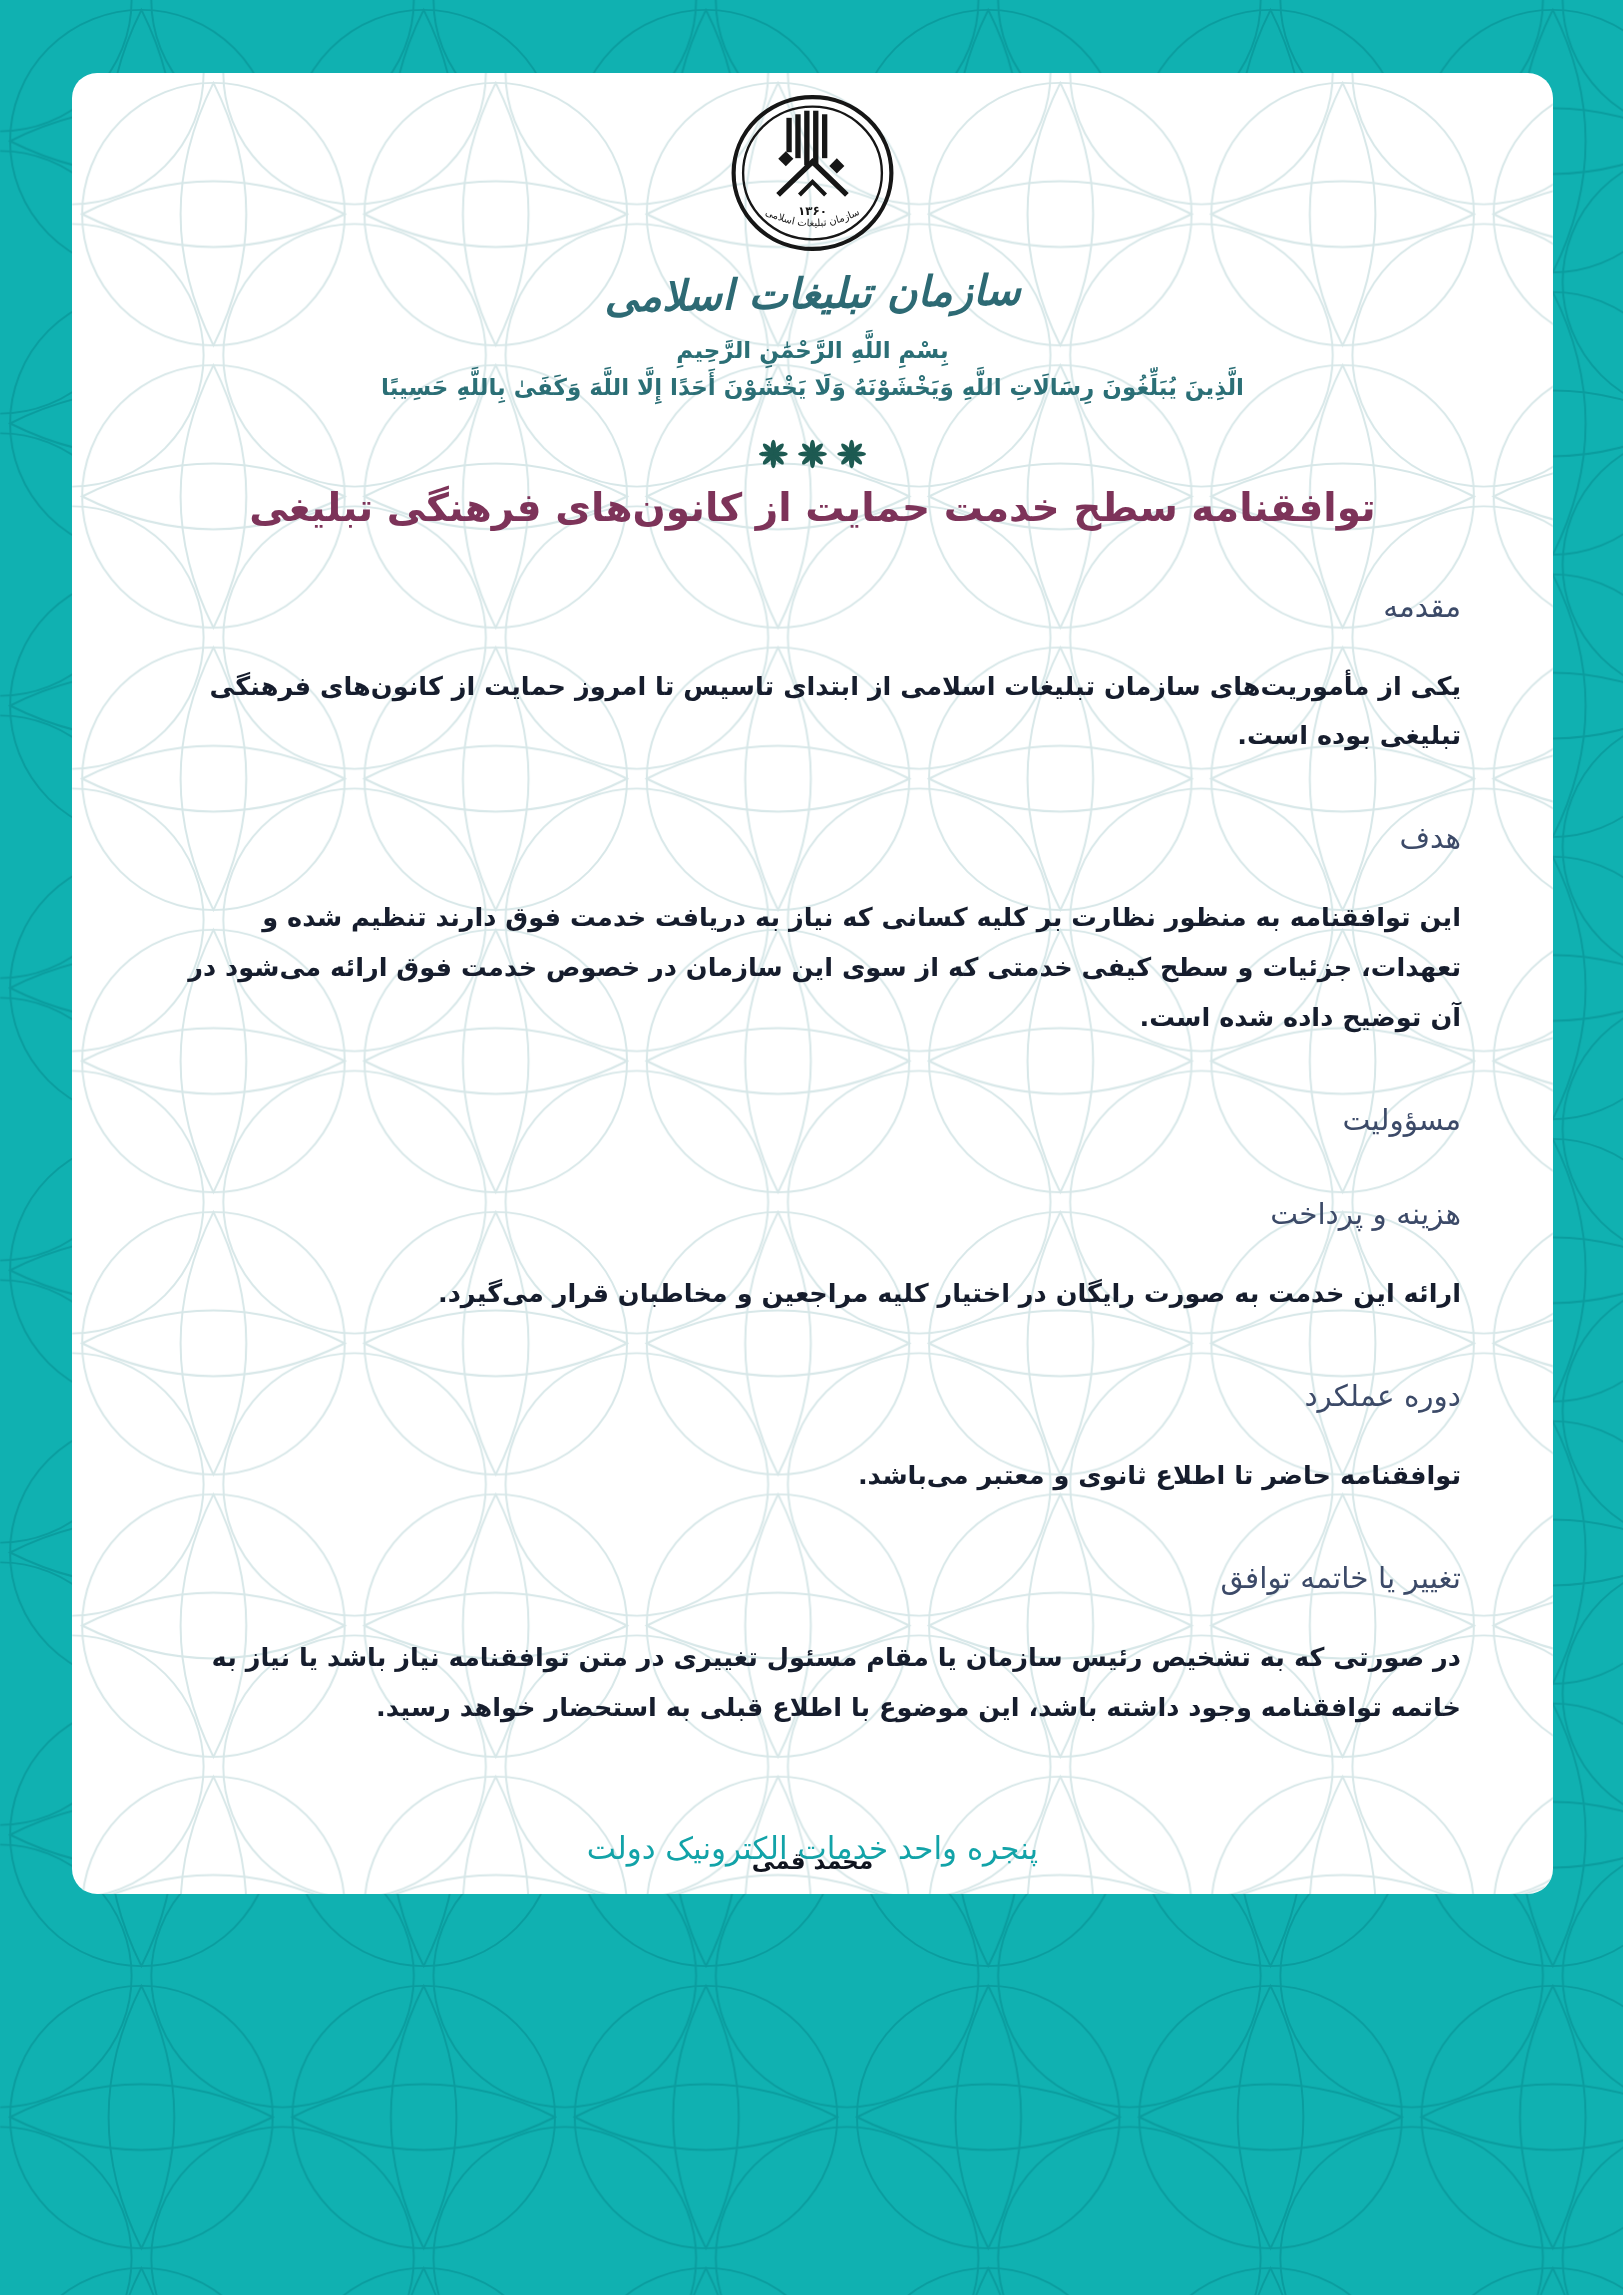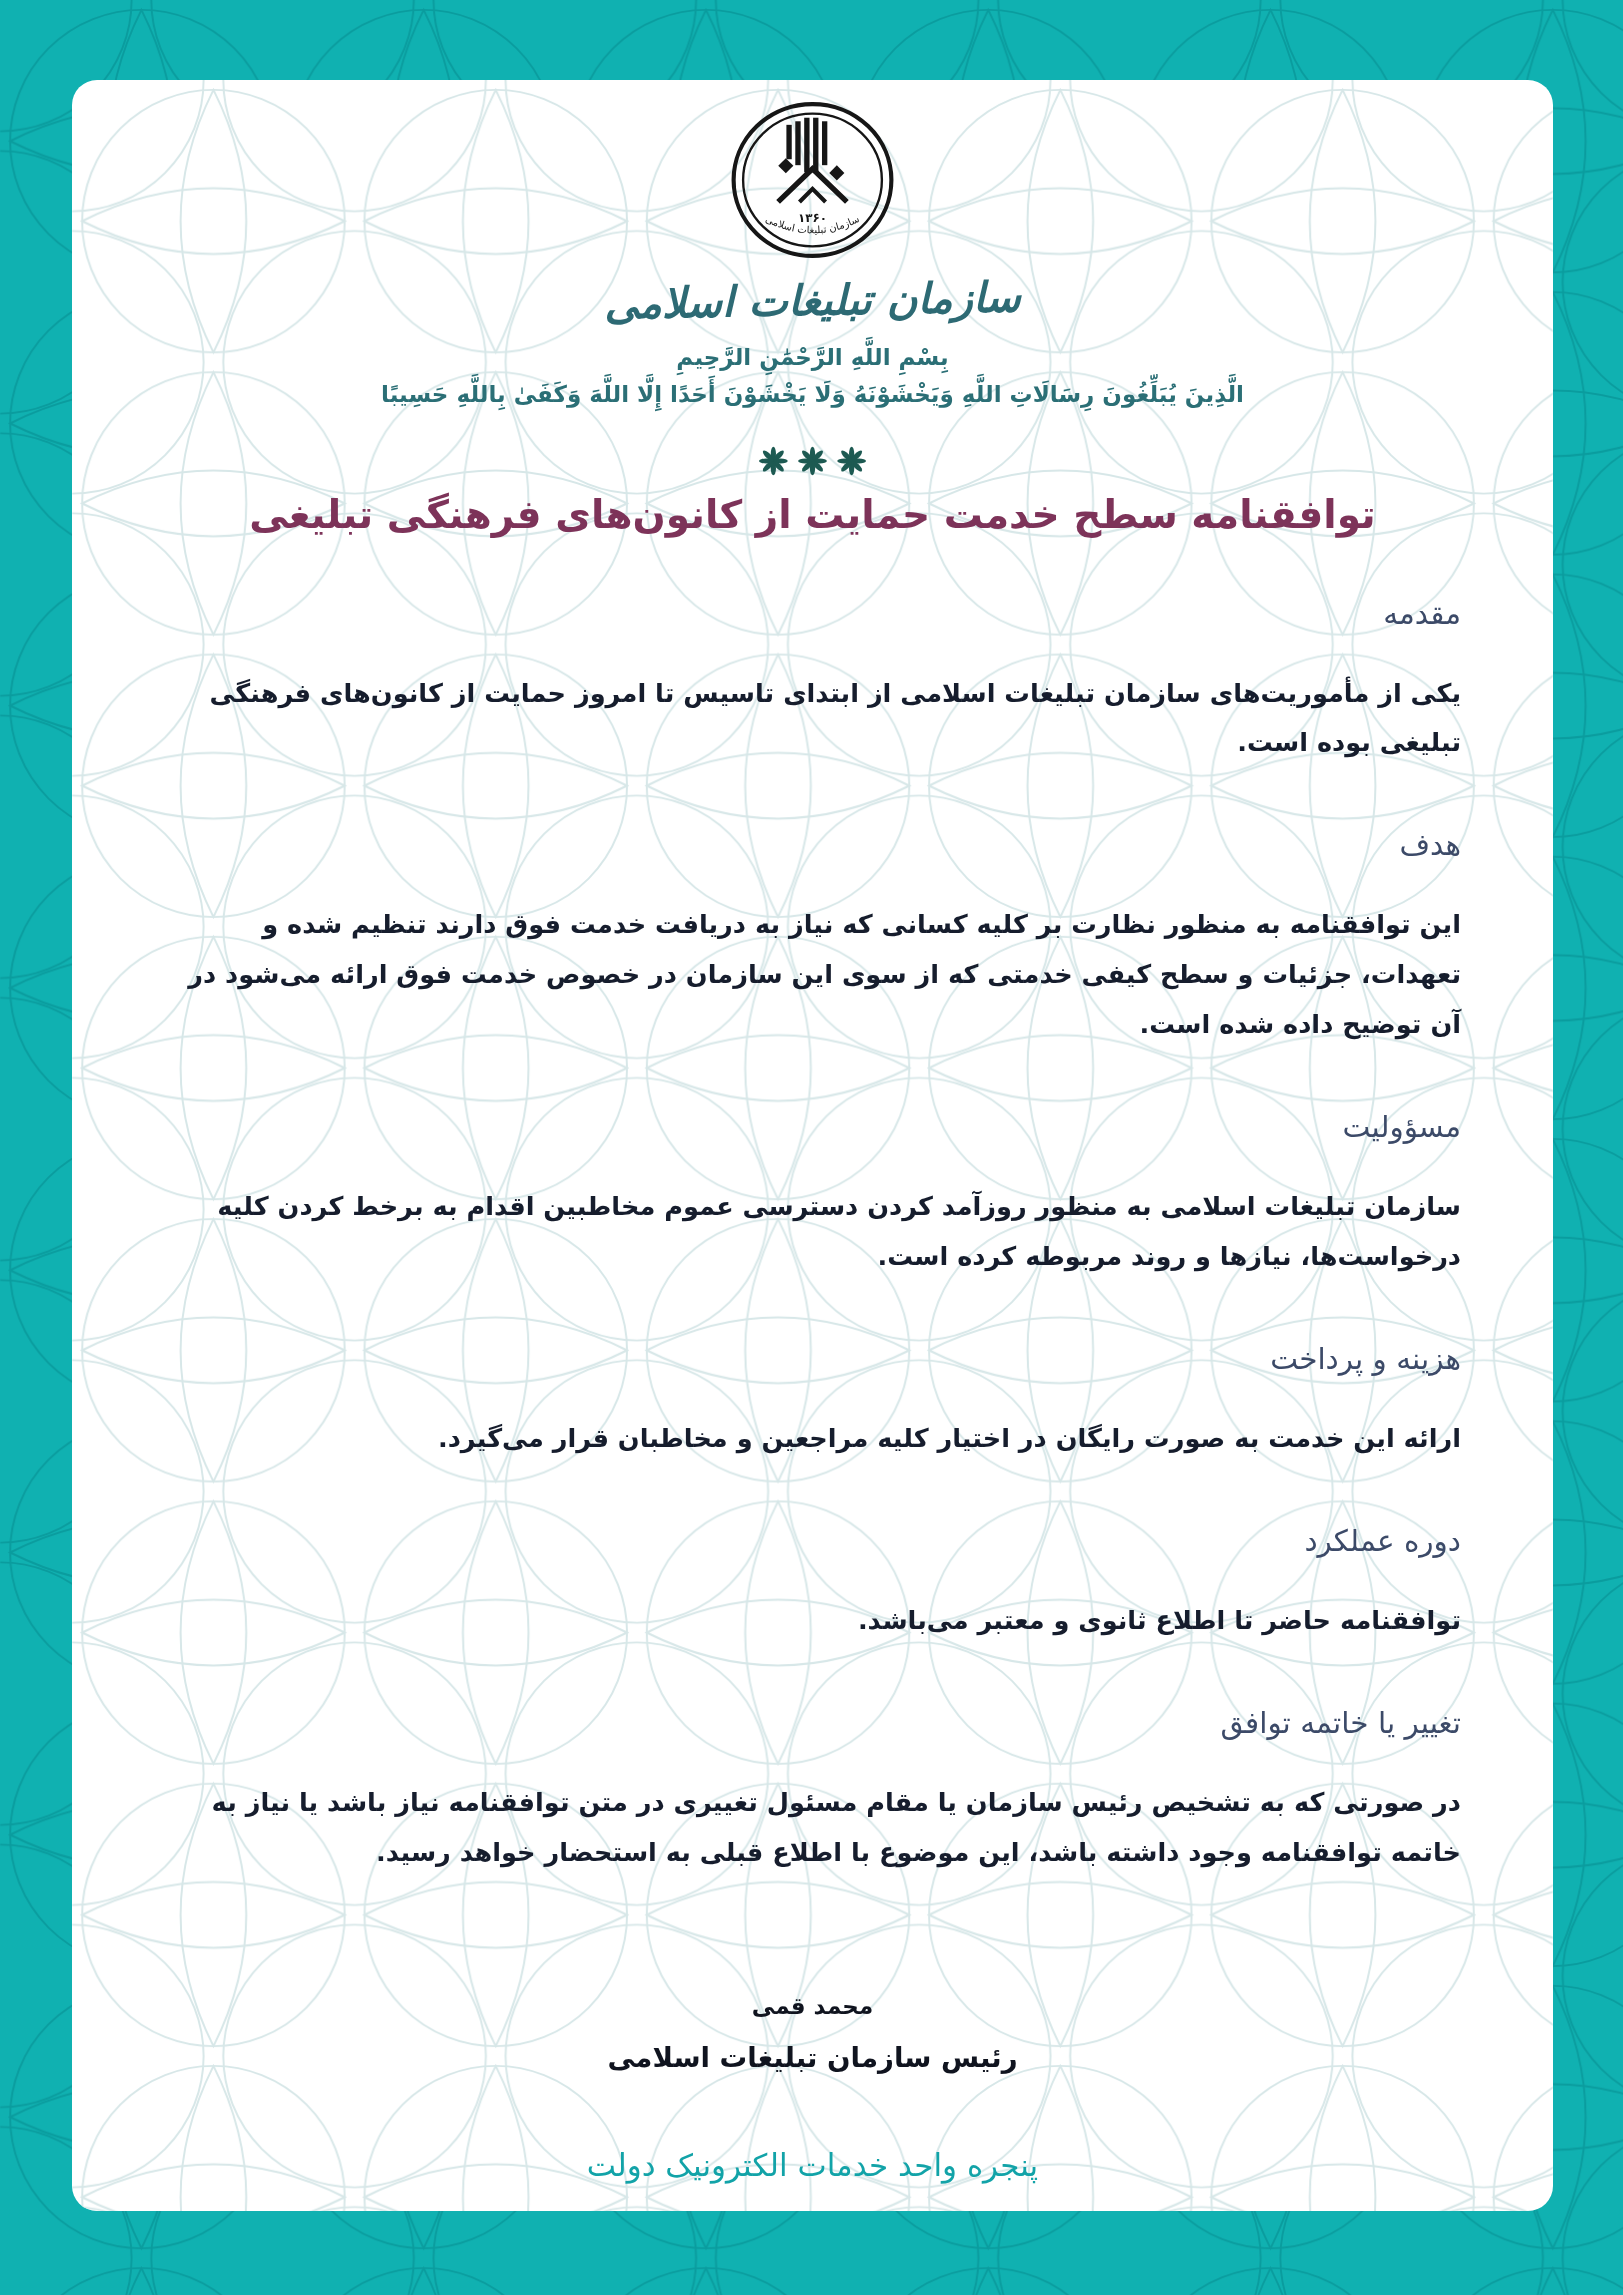--- a/index.html
+++ b/index.html
@@ -7,22 +7,22 @@
   body {
     position:relative;
     background:#10b1b1;
     font-family:"DejaVu Sans", sans-serif;
     overflow:hidden;
   }
   .pattern { position:absolute; inset:0; z-index:0; display:block; }
   .page { position:absolute; inset:0; }
   .paper {
     position:absolute;
-    left:72px; top:80px;
-    width:1481px; height:2131px;
+    left:72px; top:73px;
+    width:1481px; height:1821px;
     background:#ffffff;
     border-radius:25px;
     overflow:hidden;
   }
   .content {
     position:relative; z-index:2;
     direction:rtl;
     padding:0 92px;
     text-align:center;
   }
@@ -263,21 +263,20 @@
 
       <h1 class="doc-title">توافقنامه سطح خدمت حمایت از کانون‌های فرهنگی تبلیغی</h1>
 
       <h2 class="sec-h">مقدمه</h2>
       <p class="sec-b">یکی از مأموریت‌های سازمان تبلیغات اسلامی از ابتدای تاسیس تا امروز حمایت از کانون‌های فرهنگی تبلیغی بوده است.</p>
 
       <h2 class="sec-h">هدف</h2>
       <p class="sec-b">این توافقنامه به منظور نظارت بر کلیه کسانی که نیاز به دریافت خدمت فوق دارند تنظیم شده و تعهدات، جزئیات و سطح کیفی خدمتی که از سوی این سازمان در خصوص خدمت فوق ارائه می‌شود در آن توضیح داده شده است.</p>
 
       <h2 class="sec-h">مسؤولیت</h2>
-      <p class="sec-b">سازمان تبلیغات اسلامی به منظور روزآمد کردن دسترسی عموم مخاطبین اقدام به برخط کردن کلیه درخواست‌ها، نیازها و روند مربوطه کرده است.</p>
 
       <h2 class="sec-h">هزینه و پرداخت</h2>
       <p class="sec-b">ارائه این خدمت به صورت رایگان در اختیار کلیه مراجعین و مخاطبان قرار می‌گیرد.</p>
 
       <h2 class="sec-h">دوره عملکرد</h2>
       <p class="sec-b">توافقنامه حاضر تا اطلاع ثانوی و معتبر می‌باشد.</p>
 
       <h2 class="sec-h">تغییر یا خاتمه توافق</h2>
       <p class="sec-b">در صورتی که به تشخیص رئیس سازمان یا مقام مسئول تغییری در متن توافقنامه نیاز باشد یا نیاز به خاتمه توافقنامه وجود داشته باشد، این موضوع با اطلاع قبلی به استحضار خواهد رسید.</p>
 

